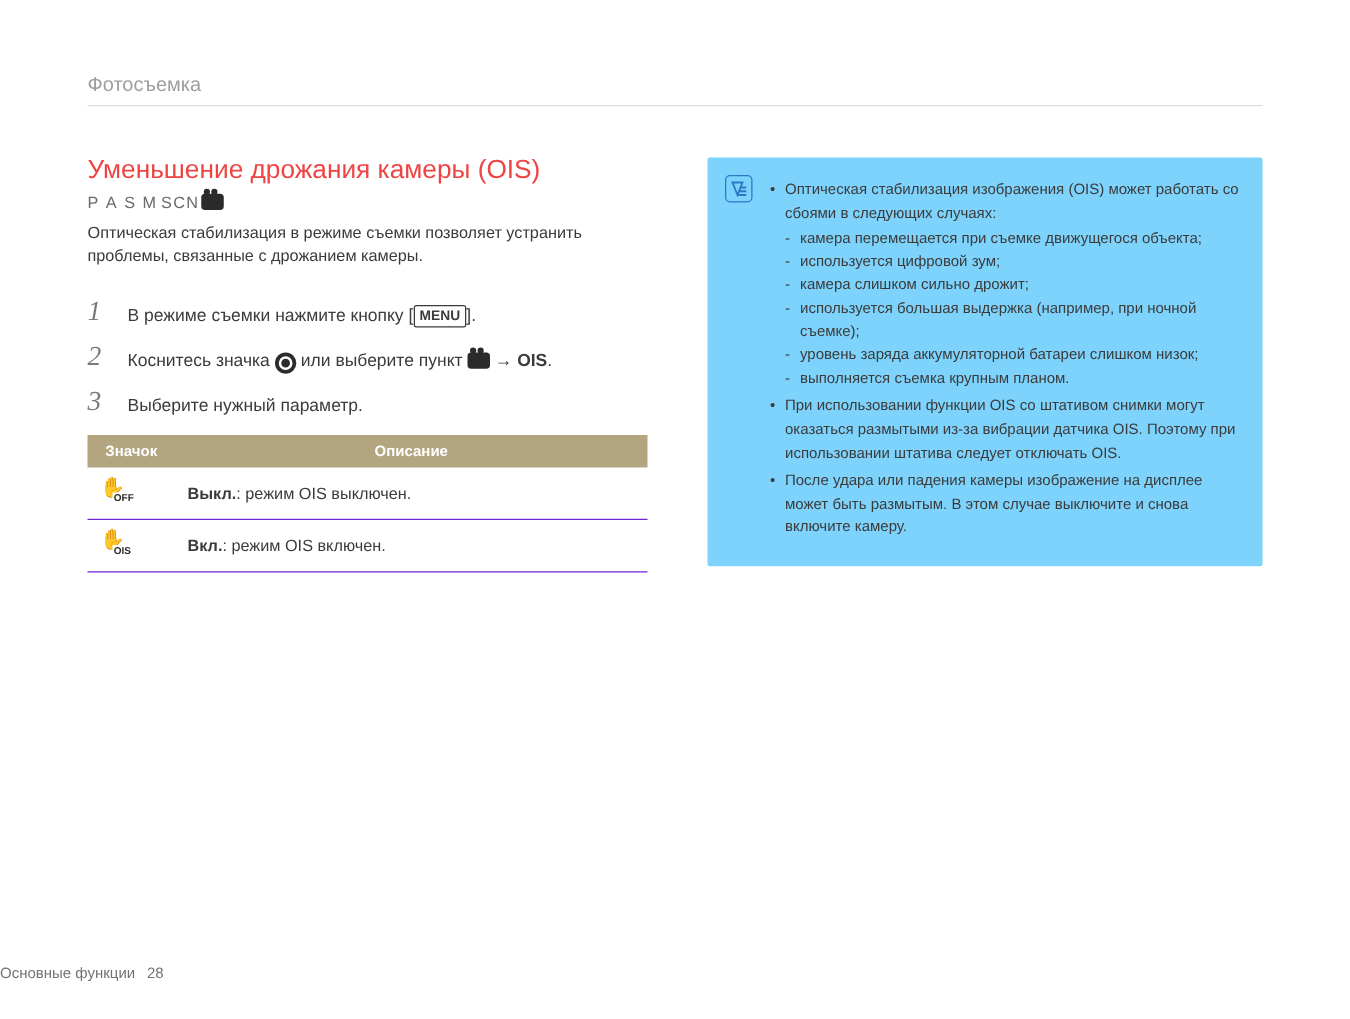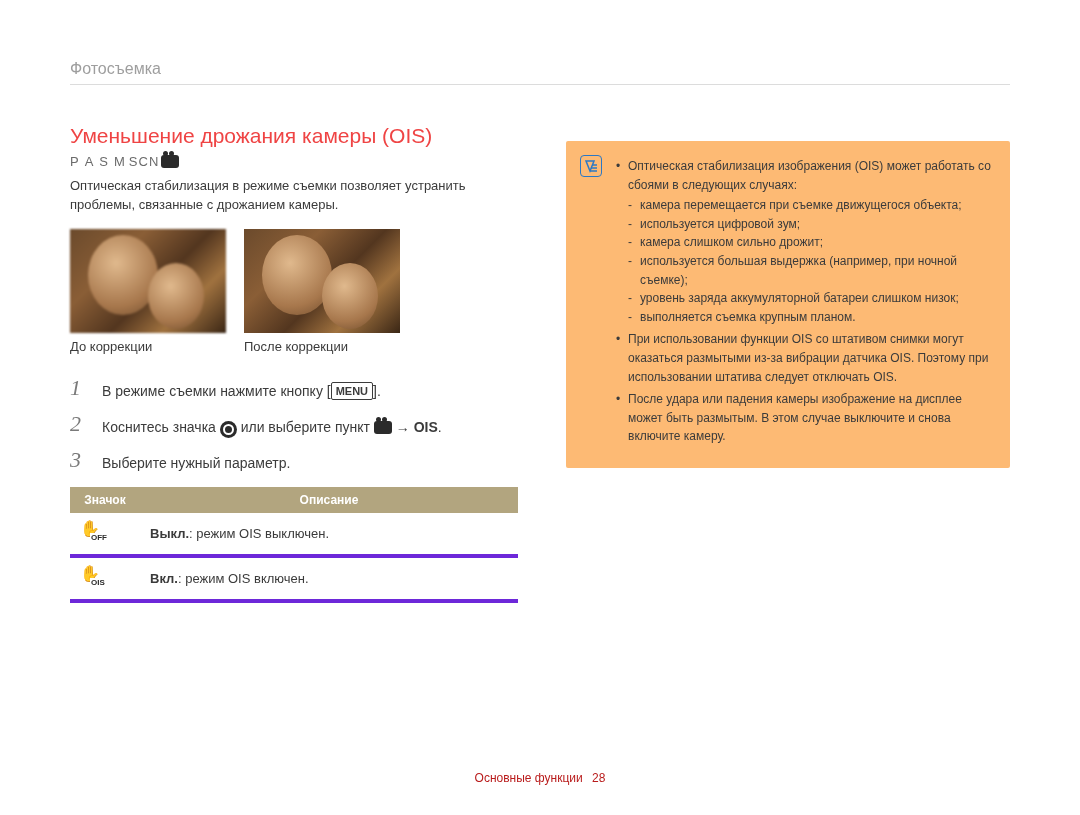--- a/index.html
+++ b/index.html
@@ -145,21 +145,21 @@
     background: #b2a57f;
     color: #fff;
     font-weight: bold;
     text-align: center;
     padding: 6px 10px;
     font-size: 12px;
   }
   table.opt thead th:first-child { width: 70px; }
   table.opt tbody td {
     padding: 8px 10px;
-    border-bottom: 4px solid #6d28d9;
+    border-bottom: 1px solid #6d28d9;
     vertical-align: middle;
   }
   .hand-icon {
     display:inline-block;
     width:22px;height:22px;
     position:relative;
   }
   .hand-icon::before{
     content:"✋";
     font-size:16px;
@@ -169,27 +169,27 @@
   .hand-icon .sub{
     position:absolute;
     left:10px; top:12px;
     font-size:8px;
     font-weight:bold;
     color:#2b2b2b;
     background:#fff;
     padding:0 1px;
   }
   .note-box {
-    background: #fdba74;
+    background: #7dd3fc;
     border-radius: 2px;
     padding: 16px 18px 18px 50px;
     font-size: 12px;
     line-height: 1.55;
     position: relative;
-    margin-top: 17px;
+    margin-top: 2px;
   }
   .note-marker {
     position:absolute;
     left:14px; top:14px;
     width:22px; height:22px;
     border:1.5px solid #2b78c5;
     border-radius:4px;
     display:flex;
     align-items:center;
     justify-content:center;
@@ -217,23 +217,23 @@
   .note-box ul.inner > li::before {
     content: "-";
     position: absolute;
     left: 0;
     top: 0;
   }
   .footer {
     position: absolute;
     bottom: 30px;
     left: 0; right: 0;
-    text-align: center;
+    text-align: left;
     font-size: 12px;
-    color: #b91c1c;
+    color: #737373;
   }
   .footer .pnum { margin-left: 6px; }
 </style>
 </head>
 <body>
 
 <div class="breadcrumb">Фотосъемка</div>
 <div class="breadcrumb-line"></div>
 
 <div class="page">
@@ -242,36 +242,20 @@
     <div class="mode-icons">
       <span>P</span>
       <span>A</span>
       <span>S</span>
       <span>M</span>
       <span class="scn">SCN</span>
       <span class="inline-icon vid"></span>
     </div>
     <p class="intro">Оптическая стабилизация в режиме съемки позволяет устранить проблемы, связанные с дрожанием камеры.</p>
 
-    <div class="examples">
-      <div class="example">
-        <div class="pic before">
-          <div class="face1"></div>
-            <div class="face2"></div>
-        </div>
-        <div class="caption">До коррекции</div>
-      </div>
-      <div class="example">
-        <div class="pic">
-          <div class="face1"></div>
-            <div class="face2"></div>
-        </div>
-        <div class="caption">После коррекции</div>
-      </div>
-    </div>
 
     <ol class="steps">
       <li>
         <span class="num">1</span>
         <span class="txt">
           <span>В режиме съемки нажмите кнопку [</span><span class="btn-frame">MENU</span><span>].</span>
         </span>
       </li>
       <li>
         <span class="num">2</span>

